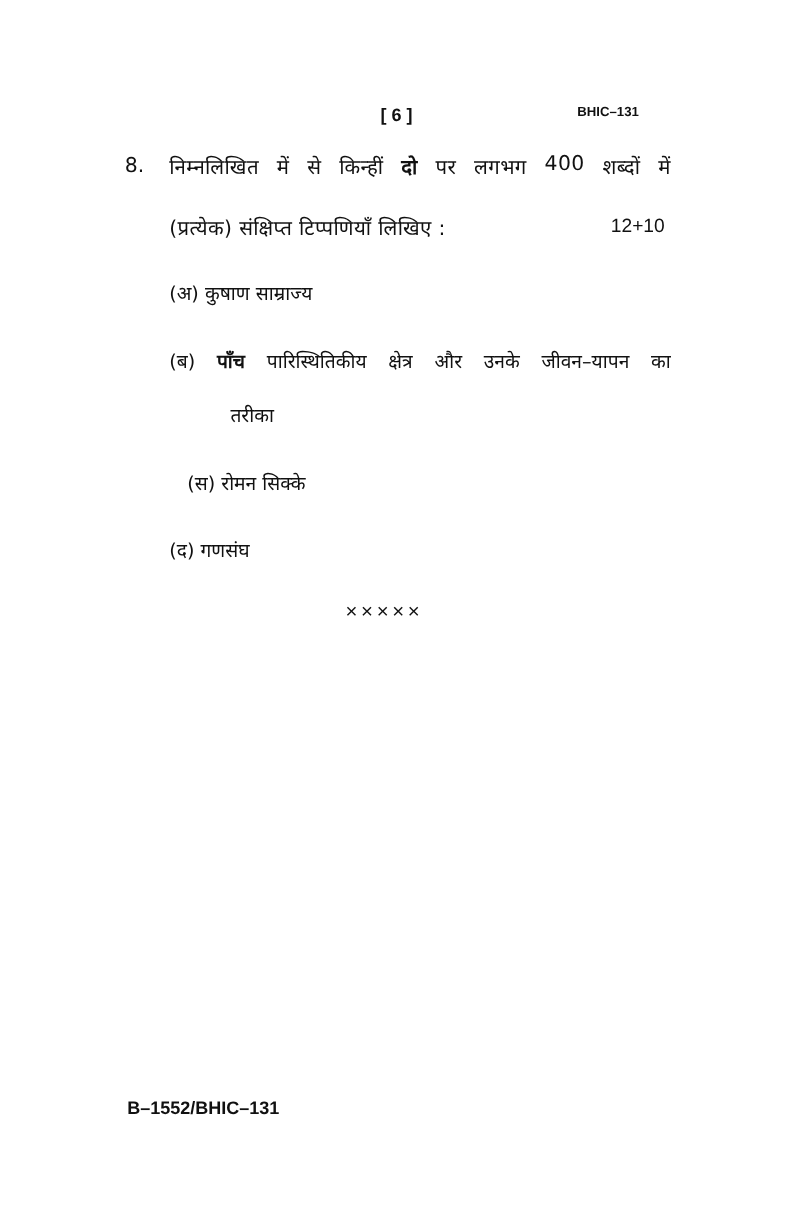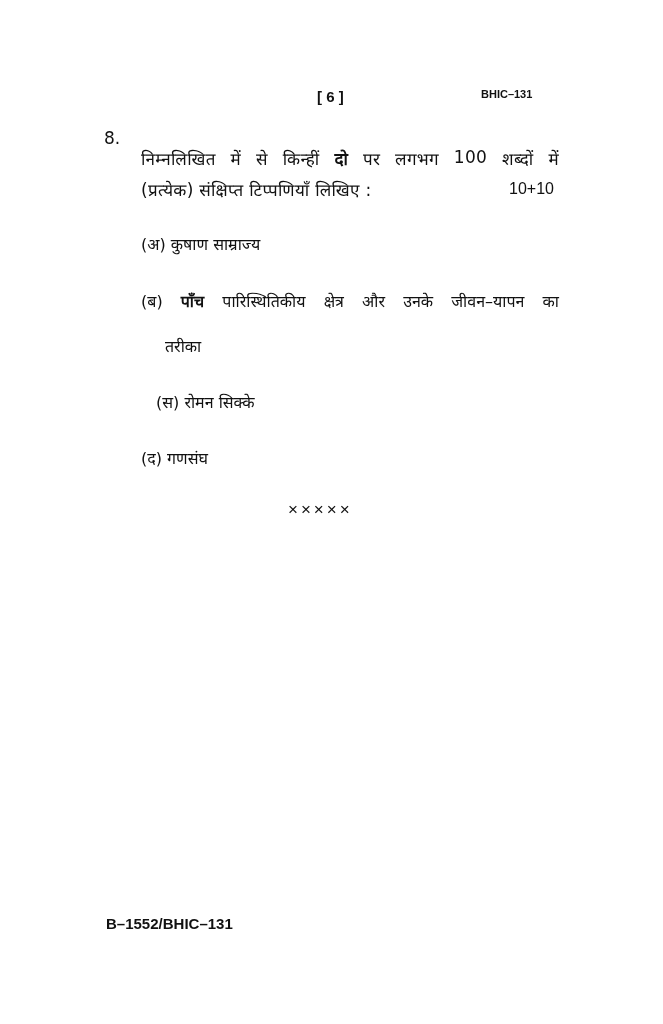--- a/index.html
+++ b/index.html
@@ -15,30 +15,30 @@
   .hdr-code {
     position: absolute; top: 88px; left: 481px;
     font-family: "Liberation Sans", sans-serif; font-weight: bold; font-size: 11px;
   }
   .qnum {
     position: absolute; top: 128px; left: 104px; font-size: 17px;
   }
   .line {
     position: absolute; font-size: 17px; white-space: nowrap; letter-spacing: 0.3px;
   }
-  .l1 { top: 127px; left: 141px; width: 418px; display: flex; justify-content: space-between; margin-top: 20px; }
+  .l1 { top: 127px; left: 141px; width: 418px; display: flex; justify-content: space-between; }
   .l2 { top: 178px; left: 141px; }
   .marks {
     position: absolute; top: 180px; left: 509px;
     font-family: "Liberation Sans", sans-serif; font-size: 16px;
   }
   .sub { position: absolute; font-size: 16px; white-space: nowrap; }
   .sa { top: 233px; left: 141px; }
   .sb { top: 290px; left: 141px; width: 418px; display: flex; justify-content: space-between; }
-  .sb2 { top: 335px; left: 165px; }
+  .sb2 { top: 335px; left: 192px; }
   .sc { top: 391px; left: 156px; }
   .sd { top: 447px; left: 141px; }
   .b { font-weight: bold; }
   .end {
     position: absolute; top: 500px; left: 288px;
     font-family: "Liberation Sans", sans-serif; font-size: 17px; letter-spacing: 3px;
   }
   .footer {
     position: absolute; top: 915px; left: 106px;
     font-family: "Liberation Sans", sans-serif; font-weight: bold; font-size: 15px;
@@ -53,27 +53,27 @@
 <div class="qnum">8.</div>
 
 <div class="line l1">
   <span>निम्नलिखित</span>
   <span>में</span>
   <span>से</span>
   <span>किन्हीं</span>
   <span class="b">दो</span>
   <span>पर</span>
   <span>लगभग</span>
-  <span>100</span>
+  <span>400</span>
   <span>शब्दों</span>
   <span>में</span>
 </div>
 
 <div class="line l2">(प्रत्येक) संक्षिप्त टिप्पणियाँ लिखिए :</div>
-<div class="marks">10+10</div>
+<div class="marks">12+10</div>
 
 <div class="sub sa">
   <span>(अ)</span>
   <span>कुषाण साम्राज्य</span>
 </div>
 
 <div class="sub sb">
   <span>(ब)</span>
   <span class="b">पाँच</span>
   <span>पारिस्थितिकीय</span>

